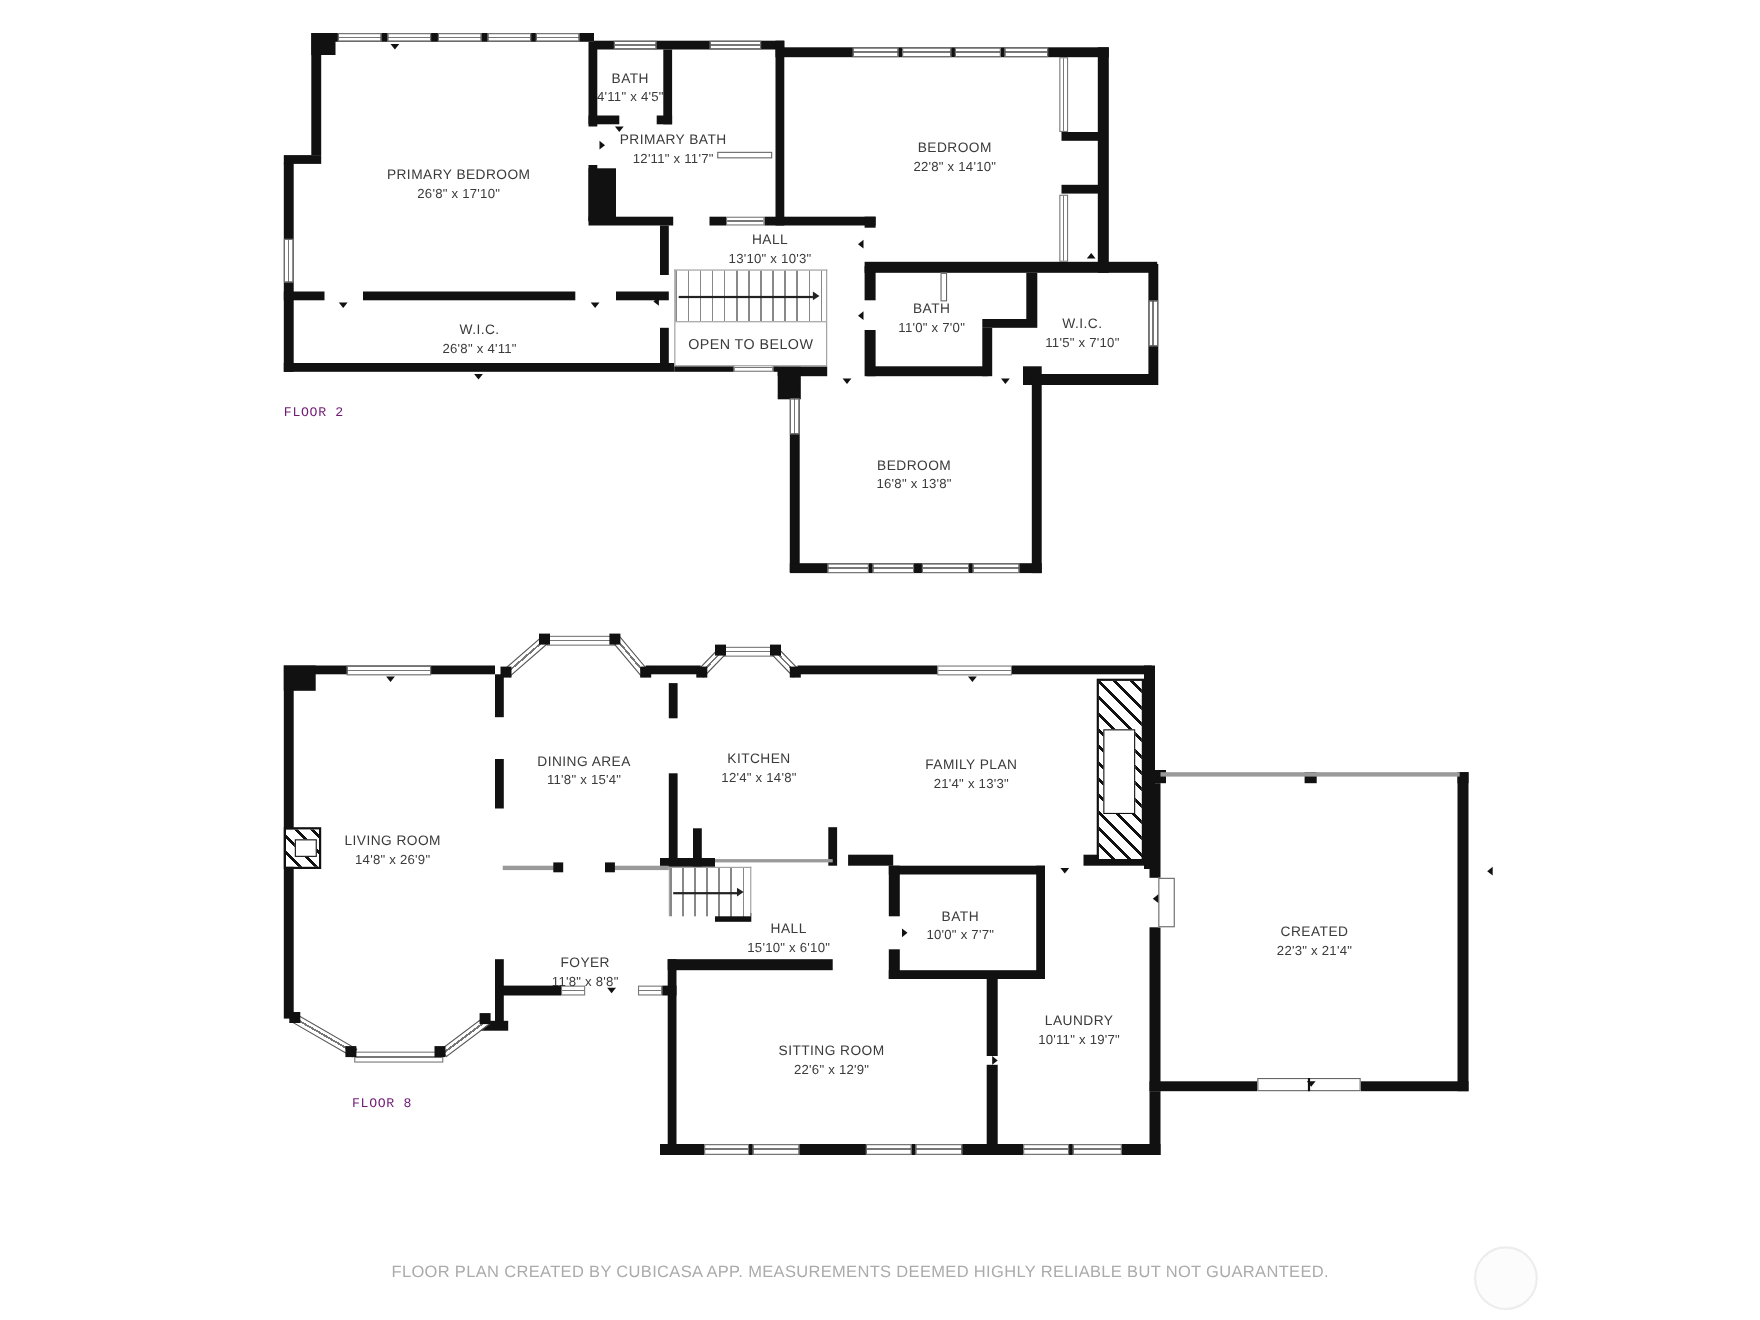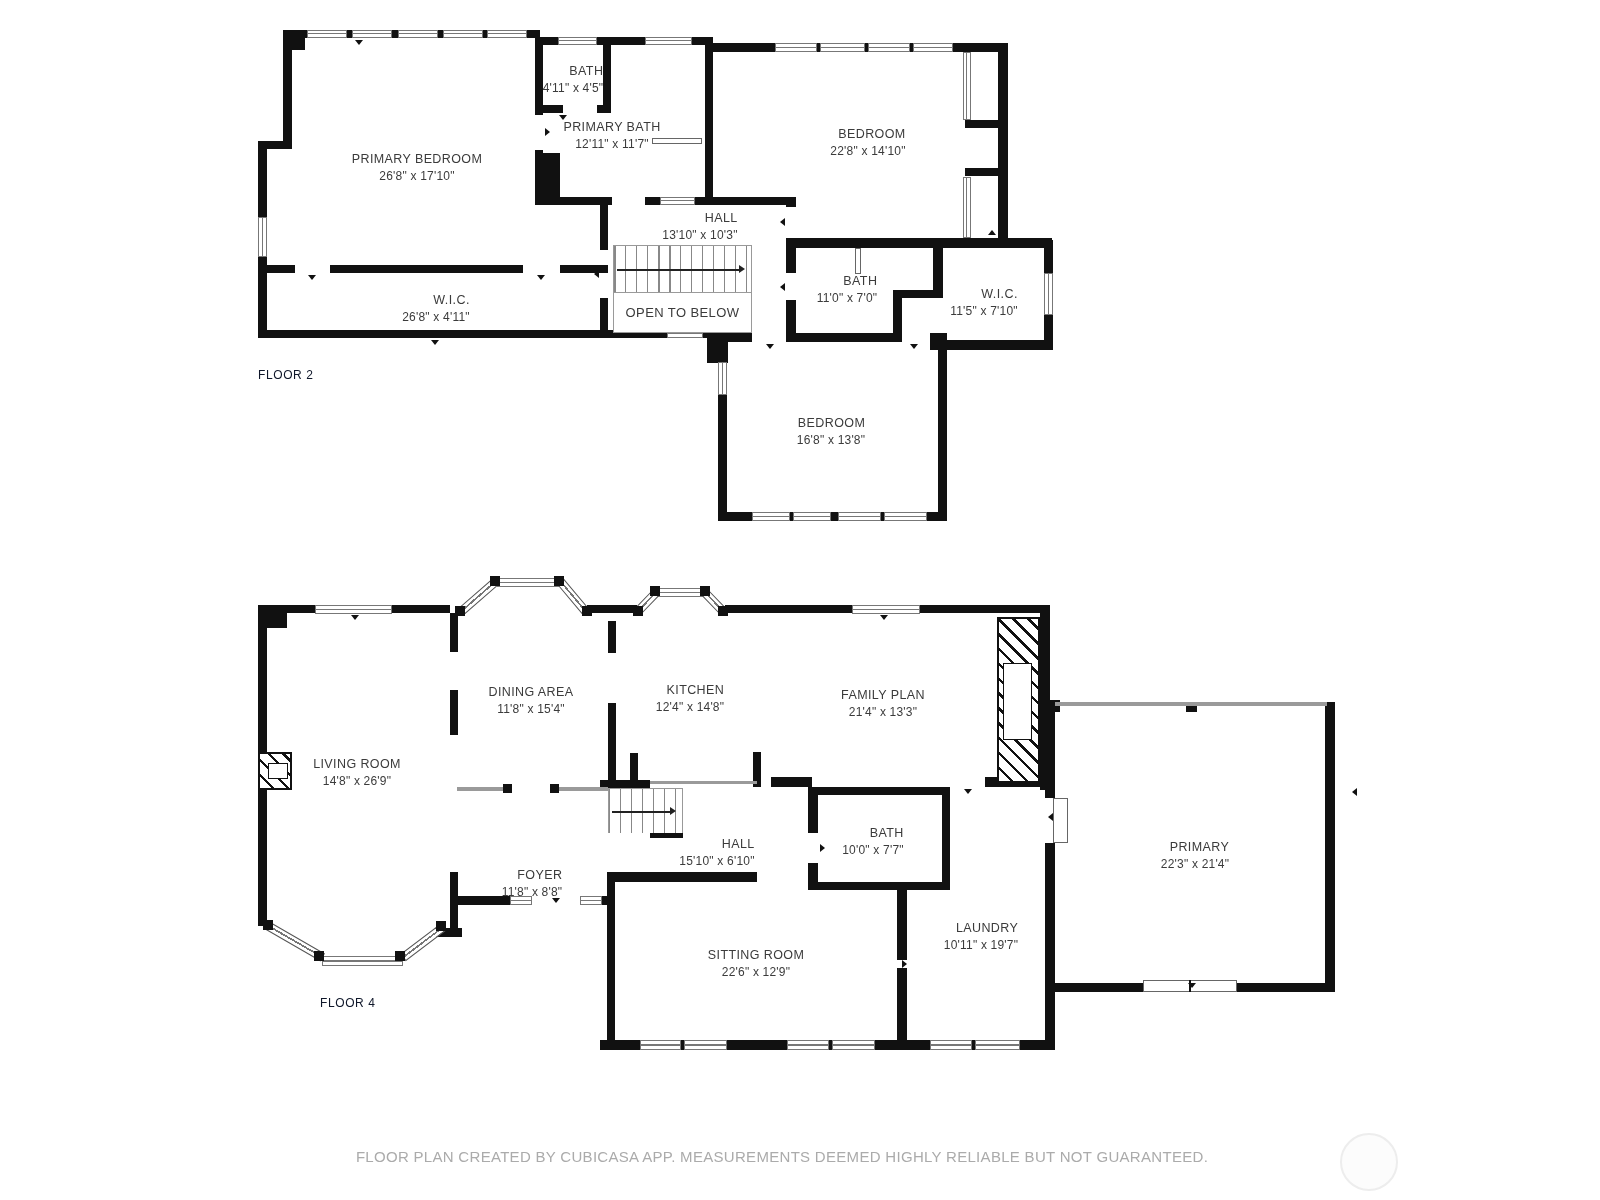--- a/index.html
+++ b/index.html
@@ -18,23 +18,23 @@
          repeating-linear-gradient(45deg,#fff 0 8px,#111 8px 10.5px);}
   .inset{position:absolute;box-sizing:border-box;background:#fff;border:1.5px solid #111;}
   .stairs{position:absolute;box-sizing:border-box;border:1.5px solid #999;border-bottom:none;
           background:repeating-linear-gradient(90deg,#888 0 1.5px,#fff 1.5px 11px);}
   .runline{position:absolute;left:3px;top:50%;height:1.5px;background:#222;}
   .runarrow{position:absolute;top:50%;width:0;height:0;margin-top:-4px;
             border-top:4px solid transparent;border-bottom:4px solid transparent;border-left:6px solid #222;}
   .openbox{position:absolute;box-sizing:border-box;border:1.5px solid #9a9a9a;background:#fff;
            display:flex;align-items:center;justify-content:center;}
   .rl{position:absolute;transform:translateX(-50%);text-align:center;color:#3b3b3b;white-space:nowrap;}
-  .rl .nm{font-size:12.5px;letter-spacing:.4px;text-align:right;}
+  .rl .nm{font-size:12.5px;letter-spacing:.4px;}
   .rl .dm{font-size:12px;letter-spacing:.2px;margin-top:3px;}
-  .floor-tag{position:absolute;font-size:12px;letter-spacing:.6px;color:#0f172a;white-space:nowrap;}
+  .floor-tag{position:absolute;font-size:12px;letter-spacing:.6px;color:#701a75;white-space:nowrap;font-family:Liberation Mono, monospace;}
   .open-label{font-size:13px;letter-spacing:.4px;color:#3b3b3b;}
   .footer{position:absolute;left:782px;top:1148px;transform:translateX(-50%);
           font-size:15px;color:#ababab;letter-spacing:.3px;white-space:nowrap;}
   .mark{position:absolute;border-radius:50%;border:2px solid #ededed;background:#fcfcfc;}
   .tk{position:absolute;width:0;height:0;}
   .tk-d{border-left:4px solid transparent;border-right:4px solid transparent;border-top:5px solid #111;}
   .tk-u{border-left:4px solid transparent;border-right:4px solid transparent;border-bottom:5px solid #111;}
   .tk-l{border-top:4px solid transparent;border-bottom:4px solid transparent;border-right:5px solid #111;}
   .tk-r{border-top:4px solid transparent;border-bottom:4px solid transparent;border-left:5px solid #111;}
   .cap{position:absolute;background:#111;width:10px;height:10px;}
@@ -300,24 +300,24 @@
   </div>
   <div class="rl" style="left:756px;top:948px">
     <div class="nm">SITTING ROOM</div>
     <div class="dm">22'6" x 12'9"</div>
   </div>
   <div class="rl" style="left:981px;top:921px">
     <div class="nm">LAUNDRY</div>
     <div class="dm">10'11" x 19'7"</div>
   </div>
   <div class="rl" style="left:1195px;top:840px">
-    <div class="nm">PRIMARY</div>
+    <div class="nm">CREATED</div>
     <div class="dm">22'3" x 21'4"</div>
   </div>
-  <div class="floor-tag" style="left:320px;top:996px">FLOOR 4</div>
+  <div class="floor-tag" style="left:320px;top:996px">FLOOR 8</div>
 
   <div class="tk tk-d" style="left:351px;top:615px"></div>
   <div class="tk tk-d" style="left:880px;top:615px"></div>
   <div class="tk tk-d" style="left:552px;top:898px"></div>
   <div class="tk tk-r" style="left:820px;top:844px"></div>
   <div class="tk tk-d" style="left:964px;top:789px"></div>
   <div class="tk tk-l" style="left:1048px;top:813px"></div>
   <div class="tk tk-d" style="left:1188px;top:983px"></div>
   <div class="tk tk-r" style="left:902px;top:960px"></div>
   <div class="tk tk-l" style="left:1352px;top:788px"></div>

